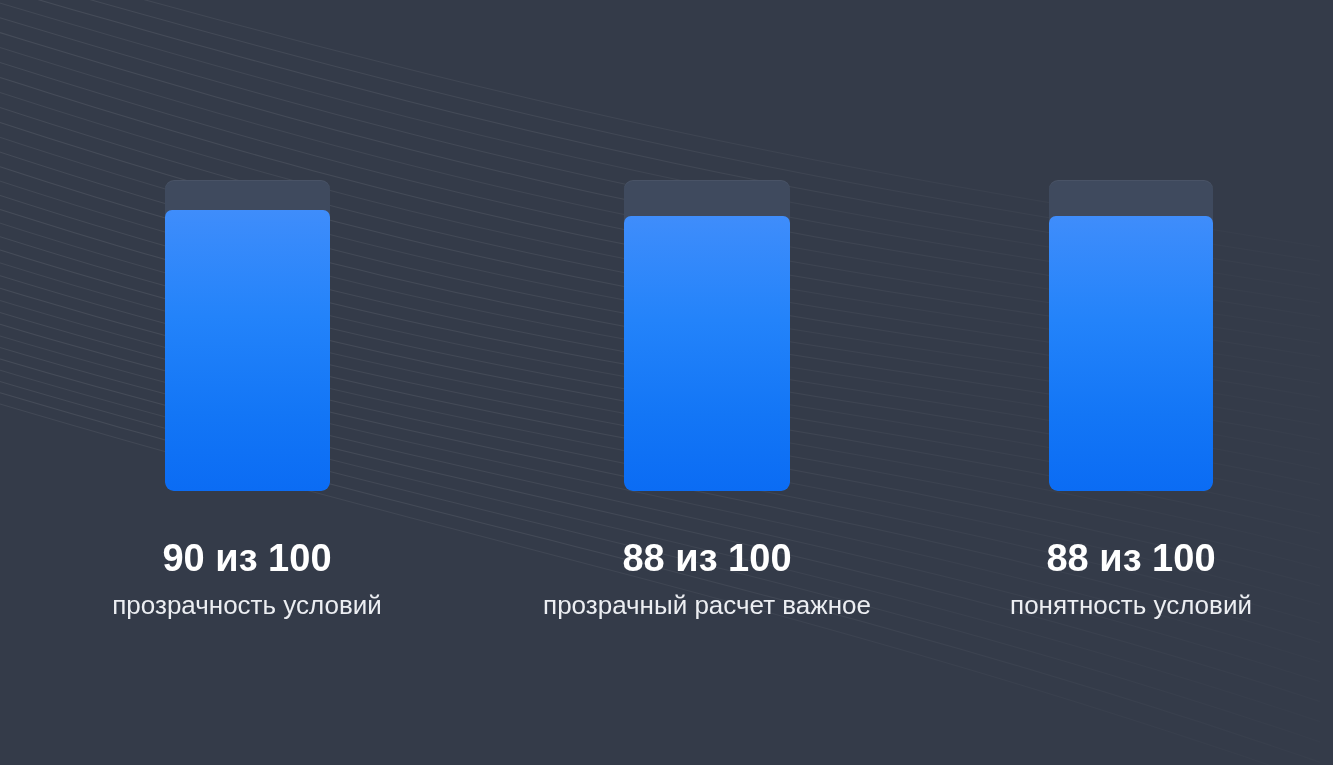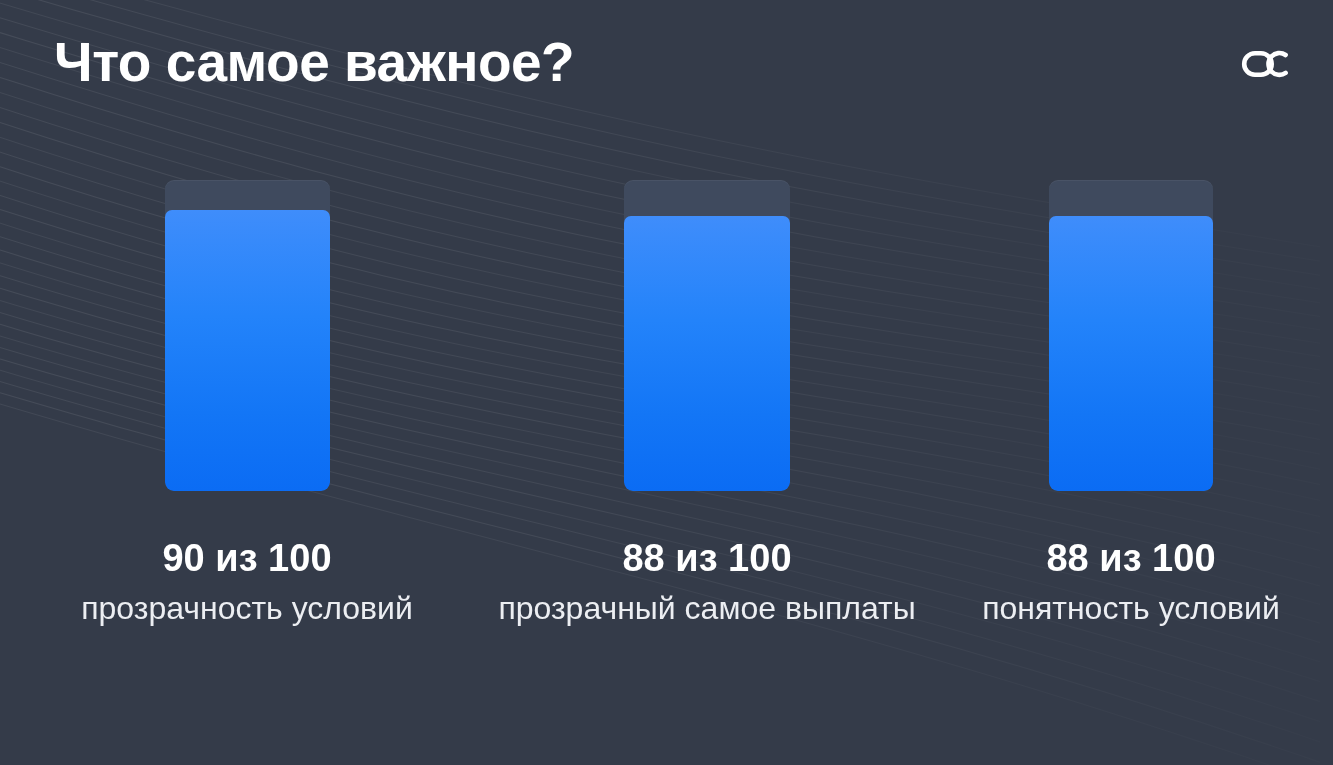--- a/index.html
+++ b/index.html
@@ -109,21 +109,21 @@
     font-size:38px;
     font-weight:700;
     color:#ffffff;
     letter-spacing:0px;
     white-space:nowrap;
     text-align:center;
   }
 
   .metric-label {
     margin-top:10px;
-    font-size:32px;
+    font-size:26px;
     font-weight:400;
     color:#eceef2;
     white-space:nowrap;
     text-align:center;
   }
 </style>
 </head>
 <body>
 
 <svg id="bg-waves" viewBox="0 0 1333 765" preserveAspectRatio="none" aria-hidden="true">
@@ -168,49 +168,37 @@
       <path d="M0.0 358.9 L24.0 366.0 L48.0 372.9 L72.0 379.7 L96.0 386.5 L120.0 393.1 L144.0 399.6 L168.0 406.1 L192.0 412.4 L216.0 418.7 L240.0 424.9 L264.0 431.0 L288.0 437.0 L312.0 443.0 L336.0 448.9 L360.0 454.7 L384.0 460.5 L408.0 466.2 L432.0 471.9 L456.0 477.5 L480.0 483.1 L504.0 488.7 L528.0 494.2 L552.0 499.8 L576.0 505.3 L600.0 510.8 L624.0 516.3 L648.0 521.8 L672.0 527.4 L696.0 532.9 L720.0 538.5 L744.0 544.1 L768.0 549.8 L792.0 555.5 L816.0 561.2 L840.0 567.0 L864.0 572.9 L888.0 578.8 L912.0 584.8 L936.0 590.9 L960.0 597.1 L984.0 603.3 L1008.0 609.6 L1032.0 616.1 L1056.0 622.6 L1080.0 629.2 L1104.0 635.9 L1128.0 642.8 L1152.0 649.7 L1176.0 656.8 L1200.0 663.9 L1224.0 671.2 L1248.0 678.6 L1272.0 686.1 L1296.0 693.7 L1320.0 701.5" stroke-width="1.04"></path>
       <path d="M0.0 370.2 L24.0 377.3 L48.0 384.2 L72.0 391.1 L96.0 397.8 L120.0 404.5 L144.0 411.1 L168.0 417.6 L192.0 424.0 L216.0 430.3 L240.0 436.6 L264.0 442.8 L288.0 448.9 L312.0 454.9 L336.0 460.9 L360.0 466.9 L384.0 472.8 L408.0 478.6 L432.0 484.4 L456.0 490.2 L480.0 496.0 L504.0 501.7 L528.0 507.4 L552.0 513.1 L576.0 518.8 L600.0 524.5 L624.0 530.2 L648.0 536.0 L672.0 541.7 L696.0 547.5 L720.0 553.3 L744.0 559.1 L768.0 565.0 L792.0 570.9 L816.0 576.9 L840.0 582.9 L864.0 589.0 L888.0 595.2 L912.0 601.4 L936.0 607.7 L960.0 614.1 L984.0 620.6 L1008.0 627.1 L1032.0 633.8 L1056.0 640.5 L1080.0 647.4 L1104.0 654.3 L1128.0 661.4 L1152.0 668.5 L1176.0 675.8 L1200.0 683.1 L1224.0 690.6 L1248.0 698.2 L1272.0 705.9 L1296.0 713.7 L1320.0 721.6" stroke-width="0.80"></path>
       <path d="M0.0 381.5 L24.0 388.6 L48.0 395.5 L72.0 402.4 L96.0 409.2 L120.0 415.9 L144.0 422.5 L168.0 429.1 L192.0 435.6 L216.0 442.0 L240.0 448.3 L264.0 454.6 L288.0 460.8 L312.0 467.0 L336.0 473.1 L360.0 479.2 L384.0 485.2 L408.0 491.2 L432.0 497.2 L456.0 503.1 L480.0 509.1 L504.0 515.0 L528.0 520.9 L552.0 526.7 L576.0 532.6 L600.0 538.5 L624.0 544.4 L648.0 550.4 L672.0 556.3 L696.0 562.3 L720.0 568.3 L744.0 574.4 L768.0 580.5 L792.0 586.6 L816.0 592.8 L840.0 599.1 L864.0 605.4 L888.0 611.8 L912.0 618.3 L936.0 624.8 L960.0 631.4 L984.0 638.1 L1008.0 644.9 L1032.0 651.8 L1056.0 658.7 L1080.0 665.8 L1104.0 672.9 L1128.0 680.2 L1152.0 687.6 L1176.0 695.0 L1200.0 702.6 L1224.0 710.2 L1248.0 718.0 L1272.0 725.8 L1296.0 733.8 L1320.0 741.9" stroke-width="0.92"></path>
       <path d="M0.0 392.7 L24.0 399.8 L48.0 406.8 L72.0 413.7 L96.0 420.6 L120.0 427.4 L144.0 434.1 L168.0 440.7 L192.0 447.3 L216.0 453.8 L240.0 460.2 L264.0 466.6 L288.0 472.9 L312.0 479.2 L336.0 485.5 L360.0 491.7 L384.0 497.9 L408.0 504.0 L432.0 510.2 L456.0 516.3 L480.0 522.4 L504.0 528.5 L528.0 534.5 L552.0 540.6 L576.0 546.7 L600.0 552.8 L624.0 558.9 L648.0 565.1 L672.0 571.2 L696.0 577.4 L720.0 583.7 L744.0 589.9 L768.0 596.3 L792.0 602.6 L816.0 609.1 L840.0 615.6 L864.0 622.1 L888.0 628.7 L912.0 635.4 L936.0 642.2 L960.0 649.0 L984.0 655.9 L1008.0 662.9 L1032.0 670.0 L1056.0 677.2 L1080.0 684.4 L1104.0 691.8 L1128.0 699.2 L1152.0 706.8 L1176.0 714.4 L1200.0 722.1 L1224.0 729.9 L1248.0 737.9 L1272.0 745.9 L1296.0 754.0 L1320.0 762.2" stroke-width="1.04"></path>
       <path d="M0.0 404.0 L24.0 411.1 L48.0 418.1 L72.0 425.1 L96.0 432.0 L120.0 438.9 L144.0 445.7 L168.0 452.4 L192.0 459.1 L216.0 465.7 L240.0 472.2 L264.0 478.7 L288.0 485.2 L312.0 491.6 L336.0 498.0 L360.0 504.4 L384.0 510.7 L408.0 517.1 L432.0 523.4 L456.0 529.6 L480.0 535.9 L504.0 542.2 L528.0 548.5 L552.0 554.8 L576.0 561.1 L600.0 567.4 L624.0 573.7 L648.0 580.0 L672.0 586.4 L696.0 592.8 L720.0 599.3 L744.0 605.8 L768.0 612.3 L792.0 618.9 L816.0 625.6 L840.0 632.3 L864.0 639.1 L888.0 645.9 L912.0 652.8 L936.0 659.8 L960.0 666.8 L984.0 673.9 L1008.0 681.1 L1032.0 688.4 L1056.0 695.8 L1080.0 703.2 L1104.0 710.8 L1128.0 718.4 L1152.0 726.1 L1176.0 733.9 L1200.0 741.8 L1224.0 749.8 L1248.0 757.8 L1272.0 766.0 L1296.0 774.2 L1320.0 782.5" stroke-width="0.80"></path>
     </g>
 </svg>
 
 <div class="slide">
 
-  <div class="slide-header">
-    <div class="page-title">Что самое важное?</div>
-
-    <div class="brand-logo">
-      <svg width="52" height="34" viewBox="0 0 52 34" aria-hidden="true">
-
-        <rect x="3.2" y="6.2" width="27.5" height="21.5" rx="10.75" ry="10.75" fill="none" stroke="#ffffff" stroke-width="4.6"></rect>
-
-        <path d="M44.6 8.0 A10.9 10.9 0 1 0 44.6 25.9" fill="none" stroke="#ffffff" stroke-width="4.6" stroke-linecap="round"></path>
-      </svg>
-    </div>
-  </div>
 
   <div class="chart-area">
 
     <div class="metric" style="left:174px; width:146px;">
       <div class="bar-track" style="width:165px; height:311px;">
         <div class="bar-fill" style="height:281px;"></div>
       </div>
       <div class="metric-value">90 из 100</div>
       <div class="metric-label">прозрачность условий</div>
     </div>
 
     <div class="metric" style="left:624px; width:166px;">
       <div class="bar-track" style="width:166px; height:311px;">
         <div class="bar-fill" style="height:275px;"></div>
       </div>
       <div class="metric-value">88 из 100</div>
-      <div class="metric-label">прозрачный самое выплаты</div>
+      <div class="metric-label">прозрачный расчет важное</div>
     </div>
 
     <div class="metric" style="left:1049px; width:164px;">
       <div class="bar-track" style="width:164px; height:311px;">
         <div class="bar-fill" style="height:275px;"></div>
       </div>
       <div class="metric-value">88 из 100</div>
       <div class="metric-label">понятность условий</div>
     </div>
 

